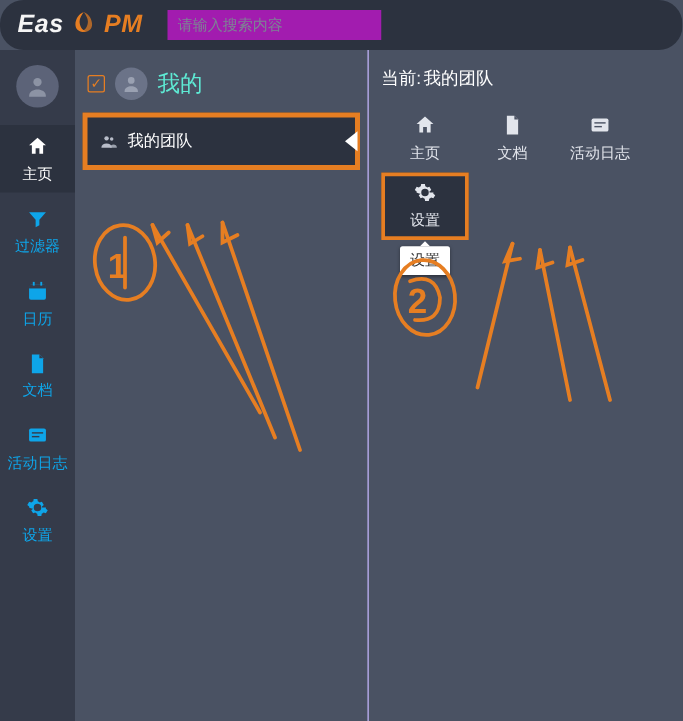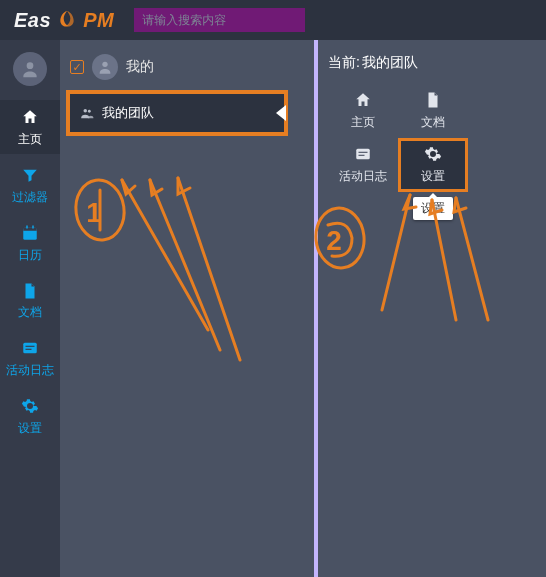--- a/index.html
+++ b/index.html
@@ -1,51 +1,51 @@
 <!DOCTYPE html>
 <html><head>
 <meta charset="utf-8">
 <style>
   * { box-sizing: border-box; margin: 0; padding: 0; }
   html, body { width: 546px; height: 577px; overflow: hidden; font-family: "Microsoft YaHei", Arial, sans-serif; }
   body { background: #4a5263; color: #d0d4dc; }
 
   
-  .topbar { height: 40px; background: #2c323f; display: flex; align-items: center; padding: 0 10px 0 14px; gap: 20px; }
+  .topbar { height: 40px; background: #2c323f; display: flex; align-items: center; padding: 0 10px 0 14px; gap: 20px; border-radius: 19px; }
   .logo { font-family: Arial, sans-serif; font-size: 20px; font-style: italic; font-weight: 700; letter-spacing: .5px; }
   .logo .w { color: #f5f5f5; }
   .logo .o { color: #e67e22; }
   .logo .leaf { color: #e67e22; }
-  .searchbox { flex: 0 0 160px; height: 24px; background: #701a75; border: none; color: #c8ccd4; padding: 0 8px; font-size: 12px; }
+  .searchbox { flex: 0 0 160px; height: 24px; background: #a21caf; border: none; color: #c8ccd4; padding: 0 8px; font-size: 12px; }
   .searchbox::placeholder { color: #7d8494; }
 
   
   .cols { display: flex; height: calc(577px - 40px); }
 
   
   .rail { width: 60px; background: #353b4a; display: flex; flex-direction: column; align-items: center; padding-top: 12px; gap: 4px; }
   .avatar { width: 34px; height: 34px; border-radius: 50%; background: #5c6378; display: flex; align-items: center; justify-content: center; color: #8c93a4; margin-bottom: 10px; }
   .rail-item { width: 100%; text-align: center; padding: 8px 0 6px; color: #0ea5e9; font-size: 12px; cursor: pointer; }
   .rail-item.active { background: #2c323f; color: #fff; }
   .rail-item .ric { display: block; font-size: 18px; line-height: 18px; margin-bottom: 4px; }
 
   
   .panel-mid { width: 234px; background: #4a5263; position: relative; padding-top: 14px; }
   .panel-head { display: flex; align-items: center; gap: 8px; padding: 0 10px 10px; }
   .panel-head .av2 { width: 26px; height: 26px; border-radius: 50%; background: #6b7388; display: inline-flex; align-items: center; justify-content: center; color: #9aa1b2; }
   .panel-head .chk { width: 14px; height: 14px; border: 1.5px solid #e67e22; border-radius: 2px; display: inline-flex; align-items: center; justify-content: center; color: #e67e22; font-size: 11px; line-height: 11px; }
-  .panel-head .ttl { color: #e5e5e5; font-size: 14px; }
+  .panel-head .ttl { color: #5eead4; font-size: 18px; }
 
   .team-item { margin: 0 6px; height: 46px; border: 4px solid #e67e22; background: #2c323f; display: flex; align-items: center; gap: 8px; padding: 0 10px; position: relative; }
   .team-item .ti-icon { color: #b8bdc9; font-size: 14px; }
   .team-item .ti-label { color: #fff; font-size: 13px; }
   .team-caret { position: absolute; right: -2px; top: 50%; transform: translateY(-50%); width: 0; height: 0; border-top: 8px solid transparent; border-bottom: 8px solid transparent; border-right: 10px solid #fff; }
 
   
-  .panel-right { flex: 1; background: #4a5263; border-left: 4px solid #c4b5fd; padding: 14px 10px 0; position: relative; margin-left: 20px; }
+  .panel-right { flex: 1; background: #4a5263; border-left: 1px solid #c4b5fd; padding: 14px 10px 0; position: relative; }
   .cur { color: #fff; font-size: 14px; margin-bottom: 12px; display: flex; gap: 2px; }
   .tiles { display: flex; flex-wrap: wrap; }
   .tile { width: 70px; height: 54px; display: flex; flex-direction: column; align-items: center; justify-content: center; gap: 4px; color: #e2e5ec; font-size: 12px; cursor: pointer; position: relative; }
   .tile .tic { font-size: 18px; line-height: 18px; }
   .tile.hl { border: 3px solid #e67e22; background: #2c323f; }
   .tooltip { position: absolute; top: 56px; left: 50%; transform: translateX(-50%); background: #fff; color: #333; font-size: 12px; padding: 3px 8px; border-radius: 2px; white-space: nowrap; box-shadow: 0 1px 3px rgba(0,0,0,.4); }
   .tooltip::before { content: ""; position: absolute; top: -4px; left: 50%; transform: translateX(-50%); border-left: 4px solid transparent; border-right: 4px solid transparent; border-bottom: 4px solid #fff; }
 
   
   .anno { position: absolute; left: 0; top: 0; pointer-events: none; }

